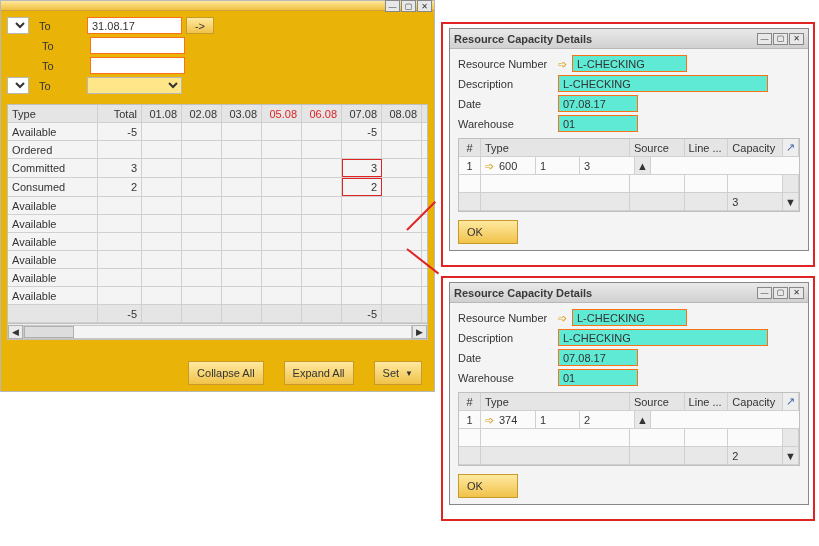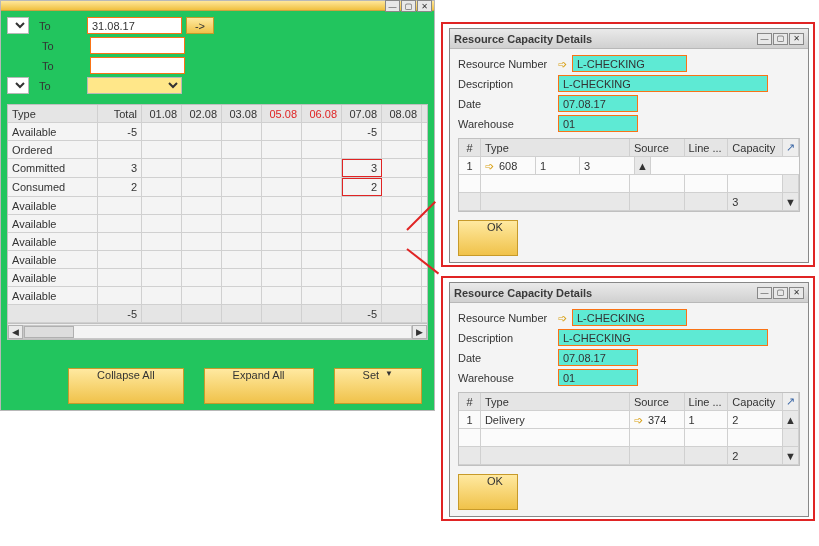--- a/index.html
+++ b/index.html
@@ -3,21 +3,21 @@
 <meta charset="utf-8">
 <style>
   * { box-sizing: border-box; margin: 0; padding: 0; font-family: Tahoma, Arial, sans-serif; font-size: 11px; color: #333; }
   body { background: #fff; width: 819px; height: 546px; position: relative; overflow: hidden; }
 
   
   .main-window { position: absolute; left: 0; top: 0; width: 435px; border: 1px solid #b8b8b8; background: #f0f0f0; }
   .titlebar-gold { height: 10px; background: linear-gradient(to bottom,#ffe79a,#f0c040); border-bottom: 1px solid #cba23f; }
   .titlebar-ctrl { position: absolute; right: 2px; top: -1px; display: flex; gap: 1px; }
   .tbtn { width: 15px; height: 12px; border: 1px solid #888; background: #e8e8e8; display: flex; justify-content: center; align-items: center; font-size: 8px; cursor: pointer; }
-  .inner { padding: 6px; background: #22c55e; }
+  .inner { padding: 6px; background: #eab308; }
 
   .row { display: flex; align-items: center; margin-bottom: 3px; gap: 4px; }
   .to-label { width: 50px; text-align: left; padding-left: 6px; }
   input.field { height: 17px; border: 1px solid #f97316; background: #fff; padding: 0 4px; }
   select.sel { height: 17px; border: 1px solid #b8b8b8; background: #fff; min-width: 22px; }
   .arrow-btn { width: 28px; height: 17px; border: 1px solid #c79a2a; background: linear-gradient(#ffe9a0,#f0c24a); display: flex; align-items: center; justify-content: center; cursor: pointer; }
 
   
   .grid { margin-top: 10px; background: #e9e9e9; border: 1px solid #c0c0c0; width: 100%; }
   .grid-row { display: flex; min-height: 18px; border-bottom: 1px solid #d0d0d0; }
@@ -26,22 +26,22 @@
   .gc { border-right: 1px solid #d0d0d0; padding: 2px 4px; display: flex; align-items: center; }
   .gc.typecol { width: 90px; }
   .gc.totcol { width: 44px; justify-content: flex-end; }
   .gc.daycol { width: 40px; justify-content: flex-end; }
   .gc.daycol.red { color: #e02424; }
   .grid-row.data { background: #f4f4f4; }
   .grid-scroll { display: flex; align-items: center; height: 16px; background: #eee; border-top: 1px solid #c0c0c0; }
   .sc-btn { width: 15px; height: 14px; border: 1px solid #b0b0b0; background: #eaeaea; display: flex; align-items: center; justify-content: center; font-size: 9px; cursor: pointer; }
   .sc-track { flex: 1; height: 14px; background: #f4f4f4; border: 1px solid #c8c8c8; position: relative; }
   .sc-thumb { position: absolute; left: 0; width: 50px; top: 0; bottom: 0; background: #ddd; border: 1px solid #b0b0b0; }
-  .button-bar { margin-top: 28px; display: flex; justify-content: flex-end; gap: 20px; padding-right: 6px; }
-  .gold-btn { height: 36px; padding: 0 28px; border: 1px solid #c79a2a; background: linear-gradient(#ffe9a0,#f0c24a); display: flex; cursor: pointer; position: relative; }
+  .button-bar { margin-top: 21px; display: flex; justify-content: flex-end; gap: 20px; padding-right: 6px; }
+  .gold-btn { height: 24px; padding: 0 8px; border: 1px solid #c79a2a; background: linear-gradient(#ffe9a0,#f0c24a); display: flex; align-items: center; cursor: pointer; position: relative; }
   .dd-caret { margin-left: 6px; font-size: 8px; }
 
   
   .popup { position: absolute; border: 1px solid #888; background: #f0f0f0; width: 360px; }
   .popup .pbar { height: 20px; background: linear-gradient(#eaeaea,#d0d0d0); display: flex; align-items: center; padding: 0 4px; border-bottom: 1px solid #b8b8b8; }
   .popup .pbar .title { font-weight: bold; color: #3a3a3a; flex: 1; }
   .popup .winbtns { display: flex; gap: 1px; }
   .popup-body { padding: 6px 8px; background: #f4f4f4; }
   .fr { display: flex; align-items: center; margin-bottom: 3px; }
   .fr label { width: 100px; }
@@ -299,21 +299,21 @@
         <div class="dc l">Line ...</div>
         <div class="dc c">Capacity</div>
         <div class="dc sc">
             <span class="expand-icon">↗</span>
           </div>
       </div>
       <div class="drow data">
         <div class="dc n">1</div>
         <div class="dc s">
             <span class="link-arrow"></span>
-            <span>608</span>
+            <span>600</span>
           </div>
         <div class="dc l">1</div>
         <div class="dc c">3</div>
         <div class="dc sc" style="background:#e8e8e8">
             <span>▲</span>
           </div>
       </div>
       <div class="drow data">
           <div class="dc n"></div>
           <div class="dc t"></div>
@@ -373,21 +373,20 @@
         <div class="dc t">Type</div>
         <div class="dc s">Source</div>
         <div class="dc l">Line ...</div>
         <div class="dc c">Capacity</div>
         <div class="dc sc">
             <span class="expand-icon">↗</span>
           </div>
       </div>
       <div class="drow data">
         <div class="dc n">1</div>
-        <div class="dc t">Delivery</div>
         <div class="dc s">
             <span class="link-arrow"></span>
             <span>374</span>
           </div>
         <div class="dc l">1</div>
         <div class="dc c">2</div>
         <div class="dc sc" style="background:#e8e8e8">
             <span>▲</span>
           </div>
       </div>

